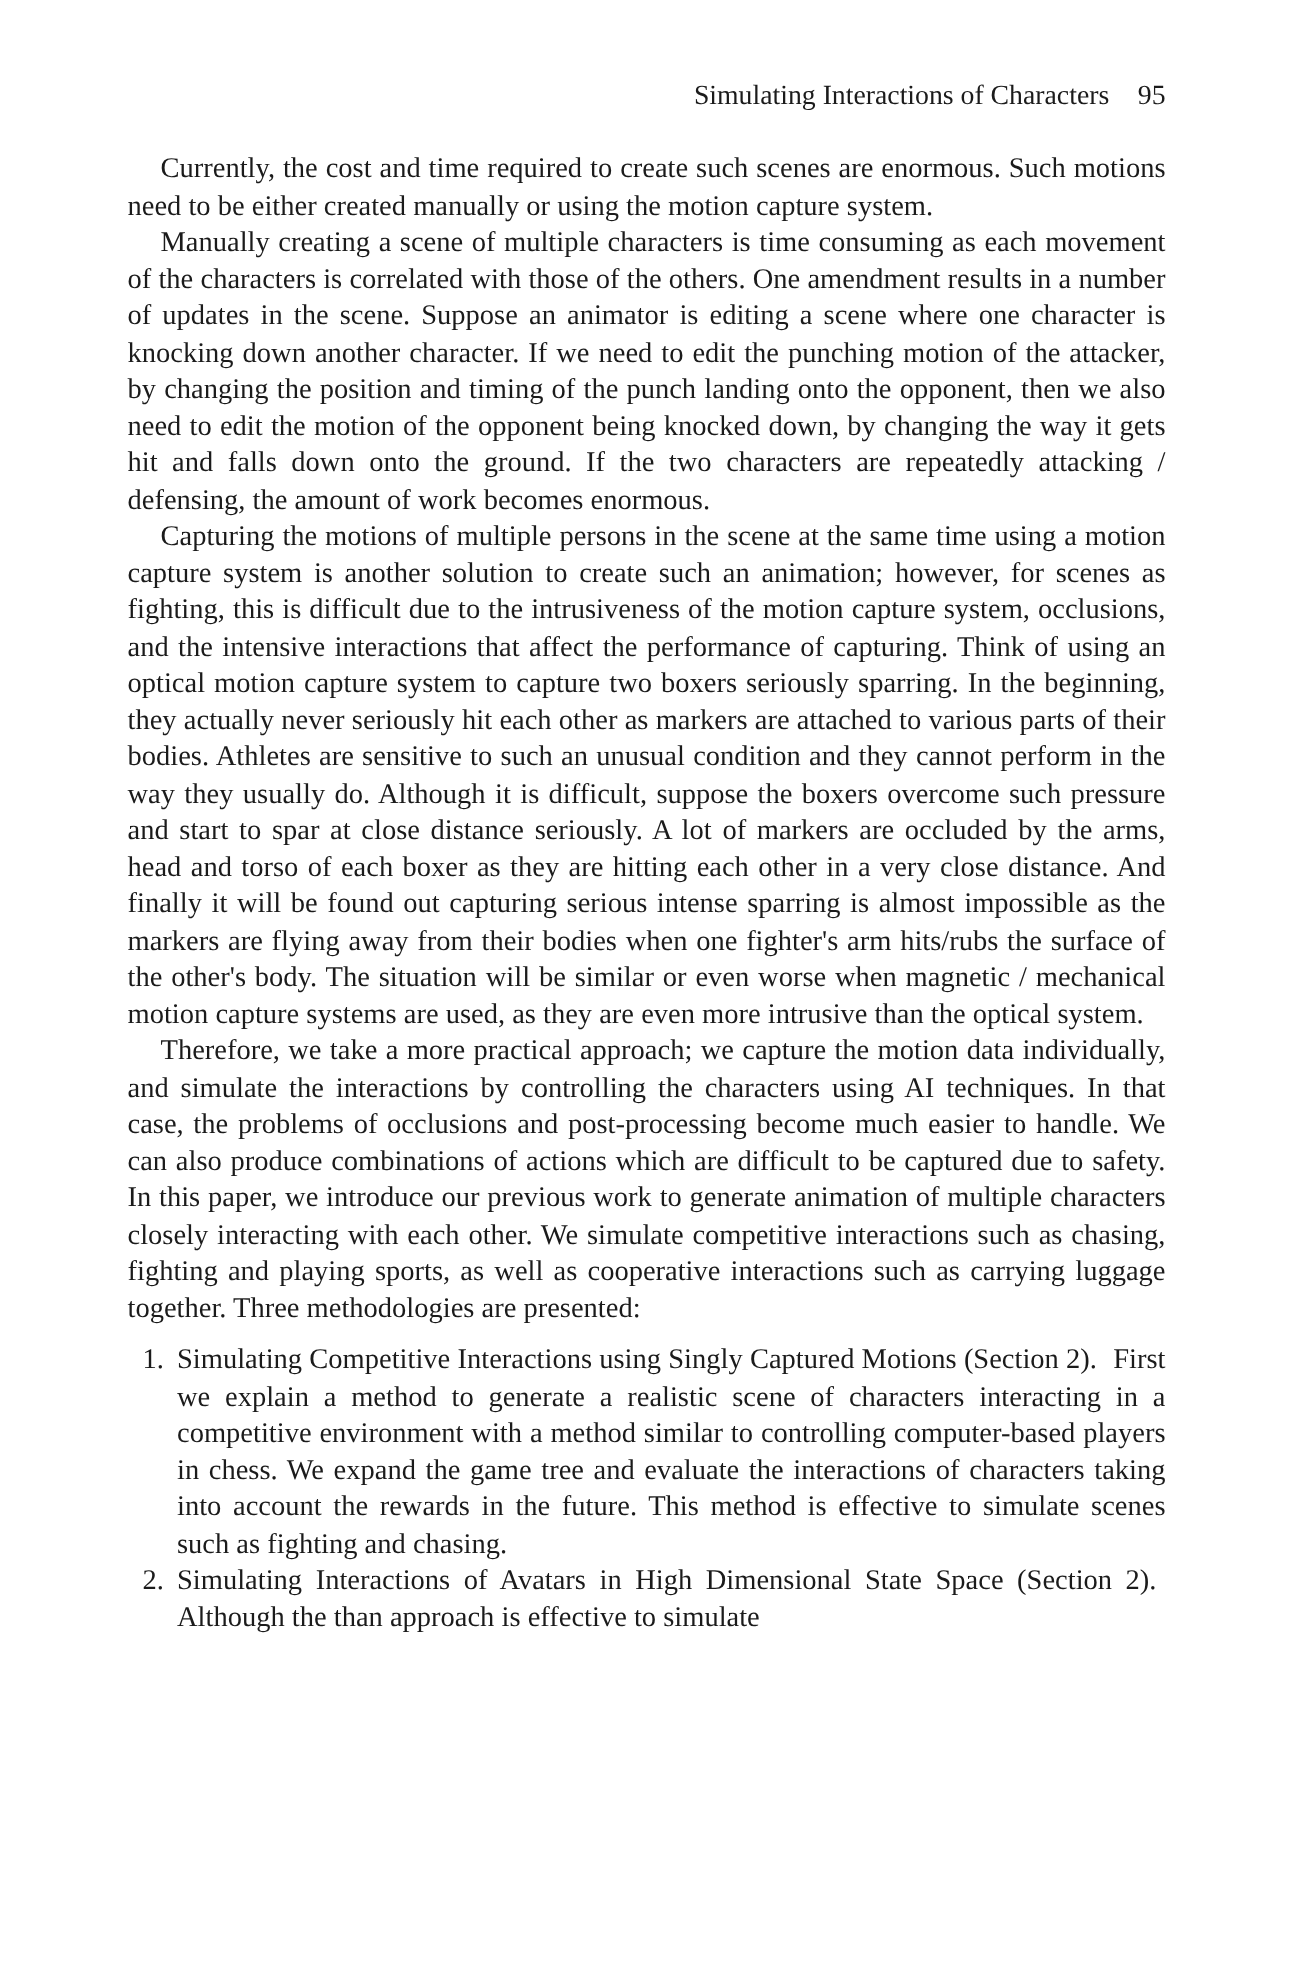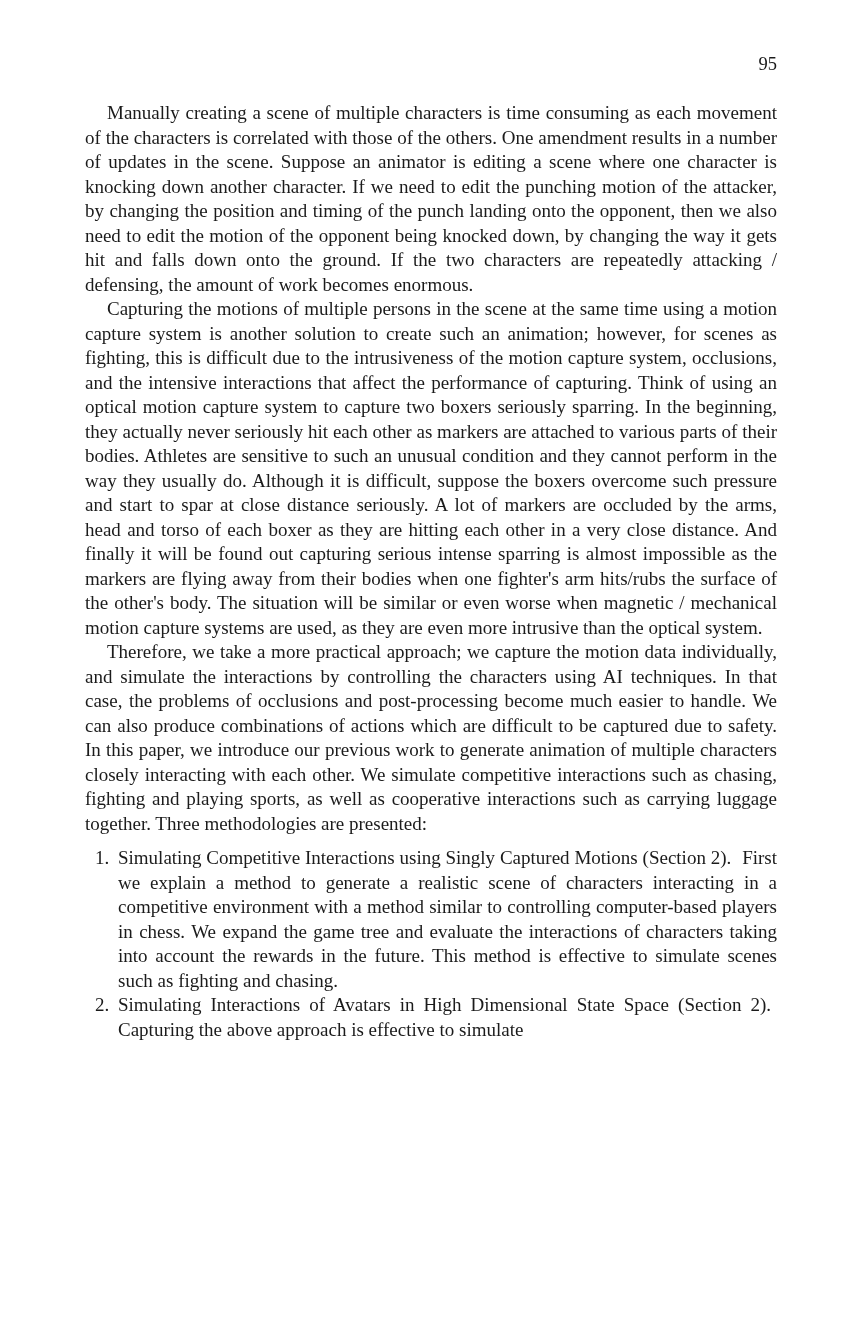--- a/index.html
+++ b/index.html
@@ -26,21 +26,21 @@
     left: 85px;
     width: 692px;
     display: flex;
     justify-content: flex-end;
     align-items: baseline;
     font-size: 18.5px;
     line-height: 20px;
     white-space: nowrap;
   }
   .head-page {
-    margin-left: 37px;
+    margin-left: 19px;
   }
   .body-text {
     position: absolute;
     top: 101px;
     left: 85px;
     width: 692px;
     font-size: 19px;
     line-height: 24.5px;
     text-align: justify;
     text-justify: inter-word;
@@ -69,43 +69,45 @@
     font-weight: normal;
     margin-right: 6px;
   }
 </style>
 </head>
 <body>
 
 <div class="page">
 
   <header class="running-head">
+    <span class="head-title">Simulating Interactions of Characters</span>
     <span class="head-page">95</span>
   </header>
 
   <main class="body-text">
 
+    <p class="para">Currently, the cost and time required to create such scenes are enormous. Such motions need to be either created manually or using the motion capture system.</p>
 
     <p class="para">Manually creating a scene of multiple characters is time consuming as each movement of the characters is correlated with those of the others. One amendment results in a number of updates in the scene. Suppose an animator is editing a scene where one character is knocking down another character. If we need to edit the punching motion of the attacker, by changing the position and timing of the punch landing onto the opponent, then we also need to edit the motion of the opponent being knocked down, by changing the way it gets hit and falls down onto the ground. If the two characters are repeatedly attacking / defensing, the amount of work becomes enormous.</p>
 
     <p class="para">Capturing the motions of multiple persons in the scene at the same time using a motion capture system is another solution to create such an animation; however, for scenes as fighting, this is difficult due to the intrusiveness of the motion capture system, occlusions, and the intensive interactions that affect the performance of capturing. Think of using an optical motion capture system to capture two boxers seriously sparring. In the beginning, they actually never seriously hit each other as markers are attached to various parts of their bodies. Athletes are sensitive to such an unusual condition and they cannot perform in the way they usually do. Although it is difficult, suppose the boxers overcome such pressure and start to spar at close distance seriously. A lot of markers are occluded by the arms, head and torso of each boxer as they are hitting each other in a very close distance. And finally it will be found out capturing serious intense sparring is almost impossible as the markers are flying away from their bodies when one fighter's arm hits/rubs the surface of the other's body. The situation will be similar or even worse when magnetic / mechanical motion capture systems are used, as they are even more intrusive than the optical system.</p>
 
     <p class="para">Therefore, we take a more practical approach; we capture the motion data individually, and simulate the interactions by controlling the characters using AI techniques. In that case, the problems of occlusions and post-processing become much easier to handle. We can also produce combinations of actions which are difficult to be captured due to safety. In this paper, we introduce our previous work to generate animation of multiple characters closely interacting with each other. We simulate competitive interactions such as chasing, fighting and playing sports, as well as cooperative interactions such as carrying luggage together. Three methodologies are presented:</p>
 
     <ol class="method-list">
 
       <li class="list-item">
         <span class="list-num">1.</span>
         <span class="item-heading">Simulating Competitive Interactions using Singly Captured Motions (Section 2).</span>
         <span class="item-body">First we explain a method to generate a realistic scene of characters interacting in a competitive environment with a method similar to controlling computer-based players in chess. We expand the game tree and evaluate the interactions of characters taking into account the rewards in the future. This method is effective to simulate scenes such as fighting and chasing.</span>
       </li>
 
       <li class="list-item">
         <span class="list-num">2.</span>
         <span class="item-heading">Simulating Interactions of Avatars in High Dimensional State Space (Section 2).</span>
-        <span class="item-body">Capturing the above approach is effective to simulate</span>
+        <span class="item-body">Although the than approach is effective to simulate</span>
       </li>
 
     </ol>
 
   </main>
 
 </div>
 
 </body></html>

